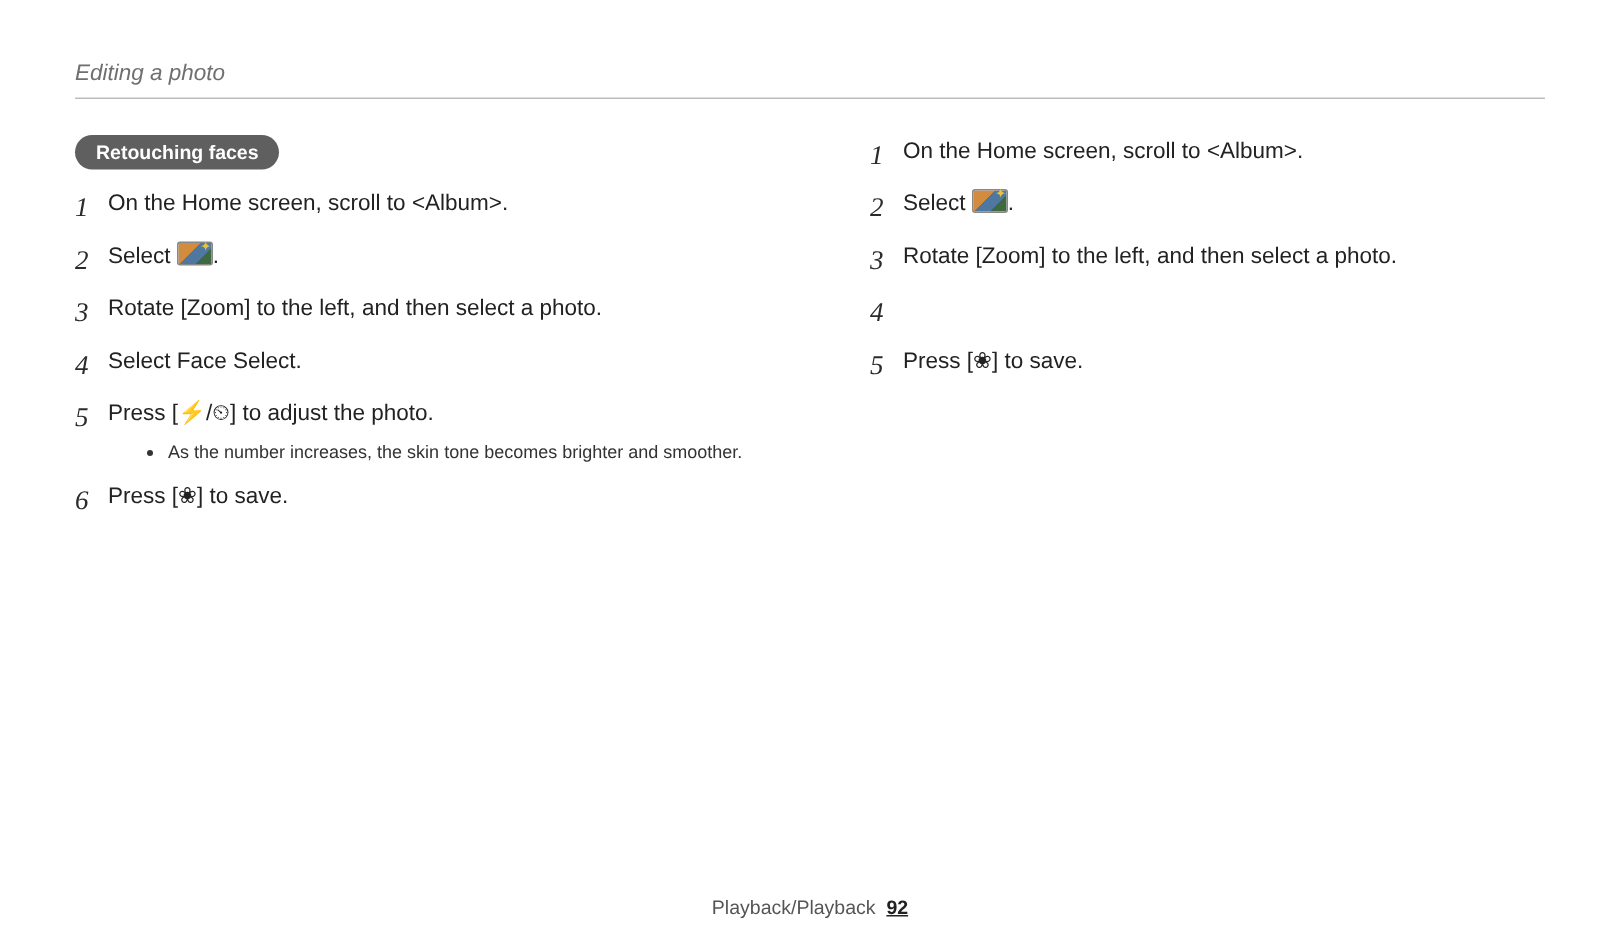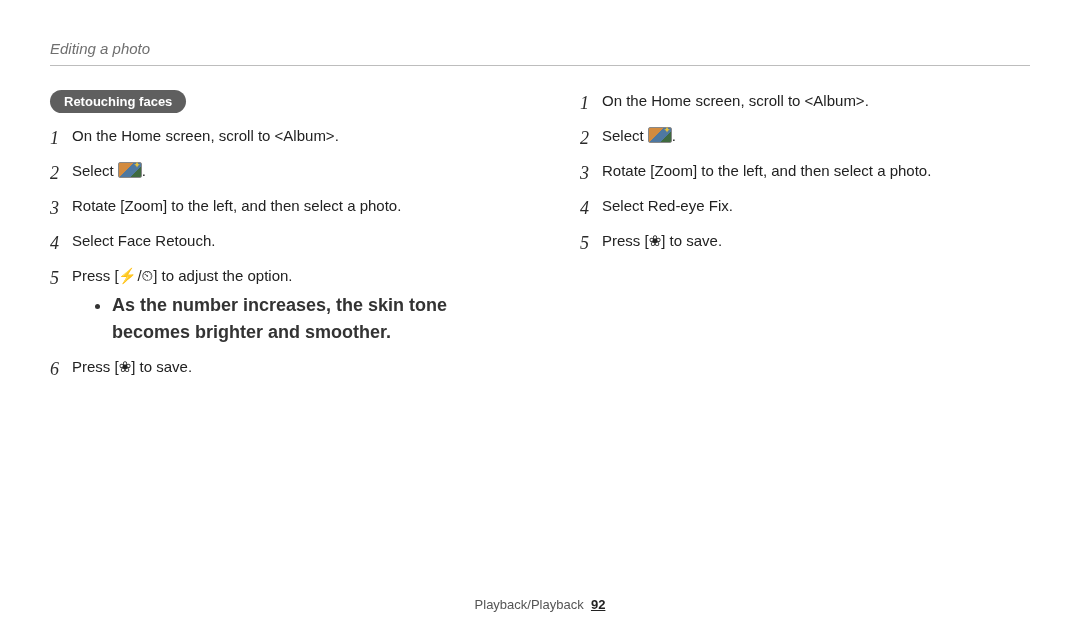--- a/index.html
+++ b/index.html
@@ -69,23 +69,22 @@
     flex-shrink: 0;
   }
   .txt {
     flex: 1;
   }
   .txt b { font-weight: 400; }
   .sub {
     list-style: disc;
     margin: 4px 0 0 40px;
     padding: 0;
-    font-size: 18px;
+    font-size: 12px;
     color: #333;
-    font-weight: bold;
   }
   .sub li { margin-bottom: 2px; }
   .icon-magic {
     display: inline-block;
     width: 22px;
     height: 14px;
     vertical-align: -2px;
     border: 1px solid #888;
     border-radius: 2px;
     background: linear-gradient(135deg, #d38b3f 0 40%, #4e78a0 40% 70%, #3f6a3f 70% 100%);
@@ -140,27 +139,27 @@
         </li>
         <li>
           <span class="num">3</span>
           <span class="txt">
             <span>Rotate [</span><b>Zoom</b><span>] to the left, and then select a photo.</span>
           </span>
         </li>
         <li>
           <span class="num">4</span>
           <span class="txt">
-            <span>Select </span><b>Face Retouch</b><span>.</span>
+            <span>Select </span><b>Face Select</b><span>.</span>
           </span>
         </li>
         <li>
           <span class="num">5</span>
           <span class="txt">
-            <span>Press [</span><span class="sym">⚡</span><span>/</span><span class="sym">⏲</span><span>] to adjust the option.</span>
+            <span>Press [</span><span class="sym">⚡</span><span>/</span><span class="sym">⏲</span><span>] to adjust the photo.</span>
             <ul class="sub">
               <li>As the number increases, the skin tone becomes brighter and smoother.</li>
             </ul>
           </span>
         </li>
         <li>
           <span class="num">6</span>
           <span class="txt">
             <span>Press [</span><span class="sym">❀</span><span>] to save.</span>
           </span>
@@ -184,23 +183,20 @@
           </span>
         </li>
         <li>
           <span class="num">3</span>
           <span class="txt">
             <span>Rotate [</span><b>Zoom</b><span>] to the left, and then select a photo.</span>
           </span>
         </li>
         <li>
           <span class="num">4</span>
-          <span class="txt">
-            <span>Select </span><b>Red-eye Fix</b><span>.</span>
-          </span>
         </li>
         <li>
           <span class="num">5</span>
           <span class="txt">
             <span>Press [</span><span class="sym">❀</span><span>] to save.</span>
           </span>
         </li>
       </ol>
     </div>
 

